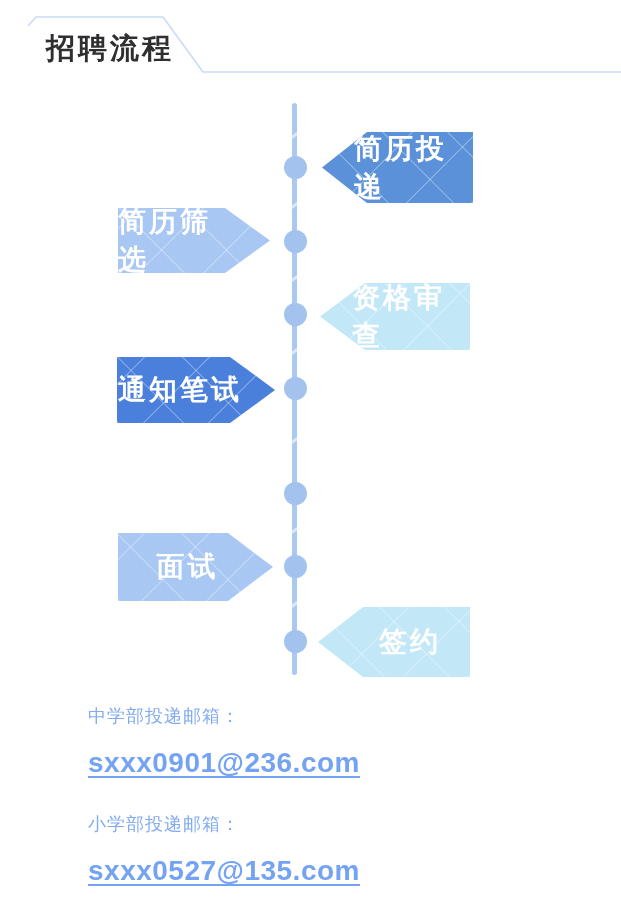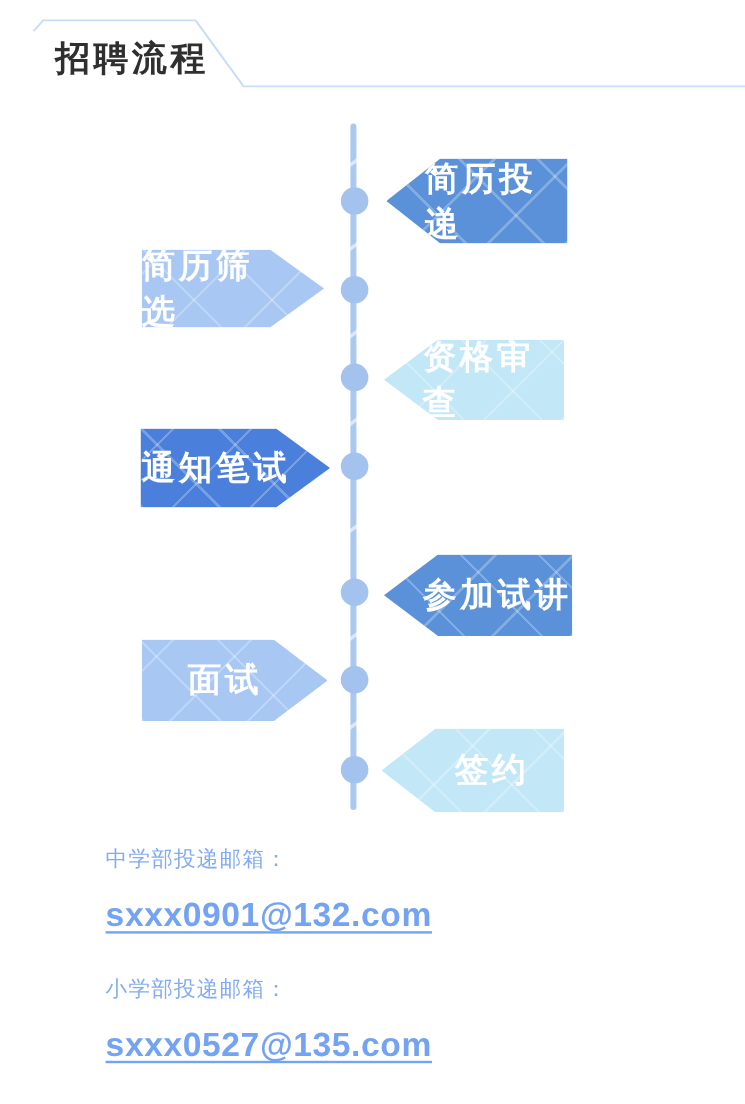--- a/index.html
+++ b/index.html
@@ -111,23 +111,22 @@
   <div class="timeline-dot dot-2" style="background: rgb(163, 195, 238);"></div>
   <div class="timeline-dot dot-3" style="background: rgb(163, 195, 238);"></div>
   <div class="timeline-dot dot-4" style="background: rgb(163, 195, 238);"></div>
   <div class="timeline-dot dot-5" style="background: rgb(163, 195, 238);"></div>
   <div class="timeline-dot dot-6" style="background: rgb(163, 195, 238);"></div>
 
   <div class="flow-step step-0 point-left" style="background-color: rgb(90, 145, 216); color: rgb(255, 255, 255);">简历投递</div>
   <div class="flow-step step-1 point-right" style="background-color: rgb(169, 199, 243); color: rgb(255, 255, 255);">简历筛选</div>
   <div class="flow-step step-2 point-left" style="background-color: rgb(194, 231, 247); color: rgb(255, 255, 255);">资格审查</div>
   <div class="flow-step step-3 point-right" style="background-color: rgb(74, 127, 219); color: rgb(255, 255, 255);">通知笔试</div>
-  <div class="flow-step step-4 point-left" style="background-color: rgb(90, 145, 216); color: rgb(255, 255, 255);">参加试讲</div>
   <div class="flow-step step-5 point-right" style="background-color: rgb(169, 199, 243); color: rgb(255, 255, 255); padding-left: 16px;">面试</div>
   <div class="flow-step step-6 point-left" style="background-color: rgb(194, 231, 247); color: rgb(255, 255, 255);">签约</div>
 
   <div class="contact-label label-0">中学部投递邮箱：</div>
-  <a class="contact-email email-0" href="#">sxxx0901@132.com</a>
+  <a class="contact-email email-0" href="#">sxxx0901@236.com</a>
 
   <div class="contact-label label-1">小学部投递邮箱：</div>
   <a class="contact-email email-1" href="#">sxxx0527@135.com</a>
 
 </div>
 
 </body></html>

